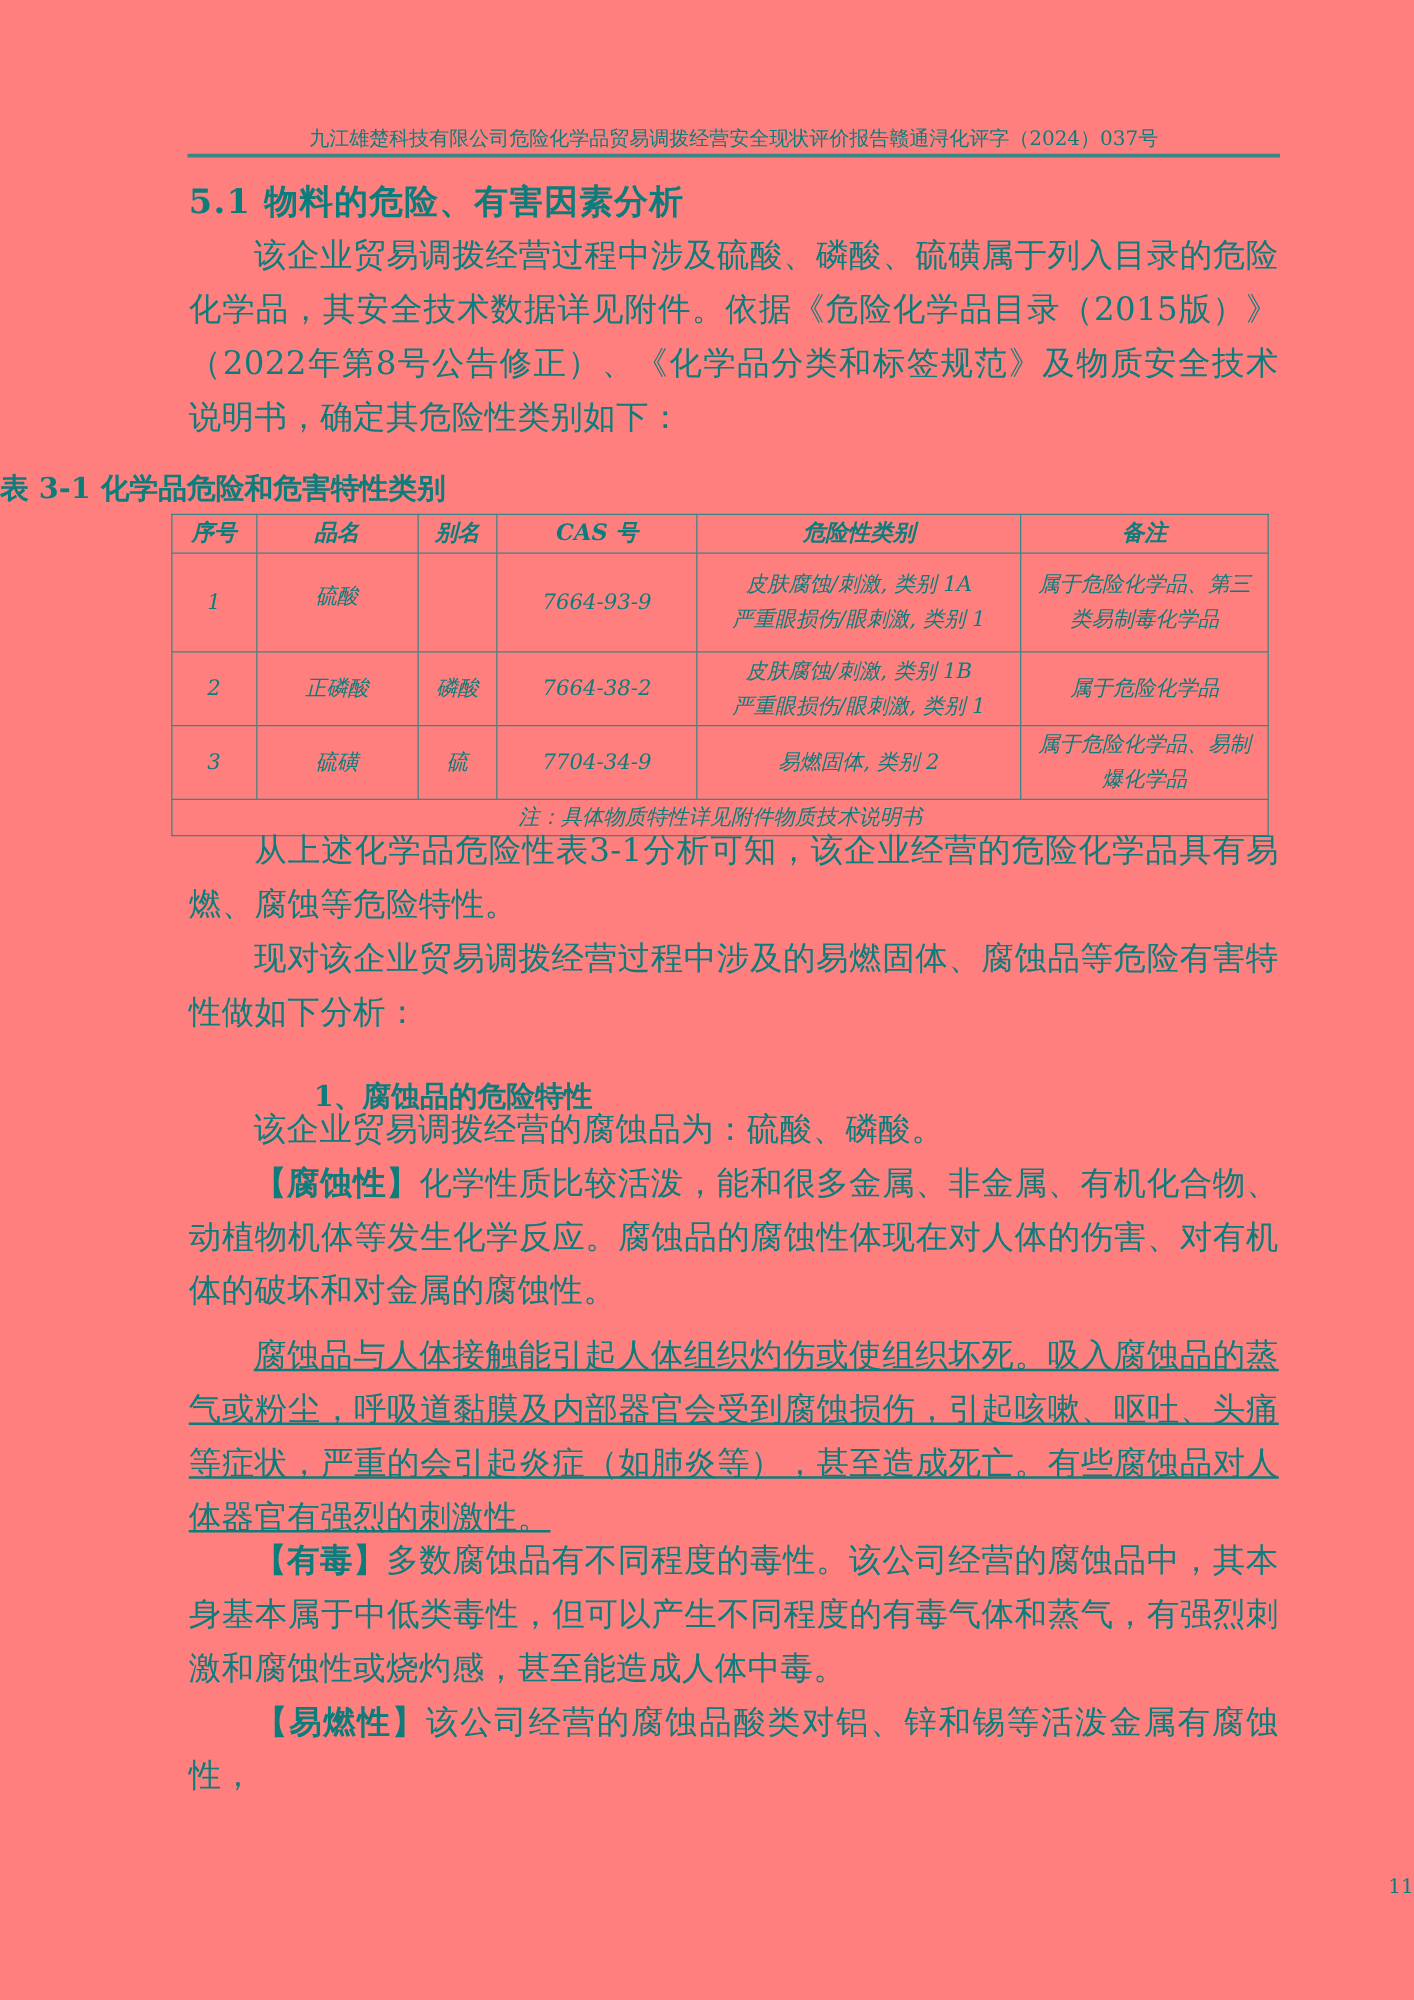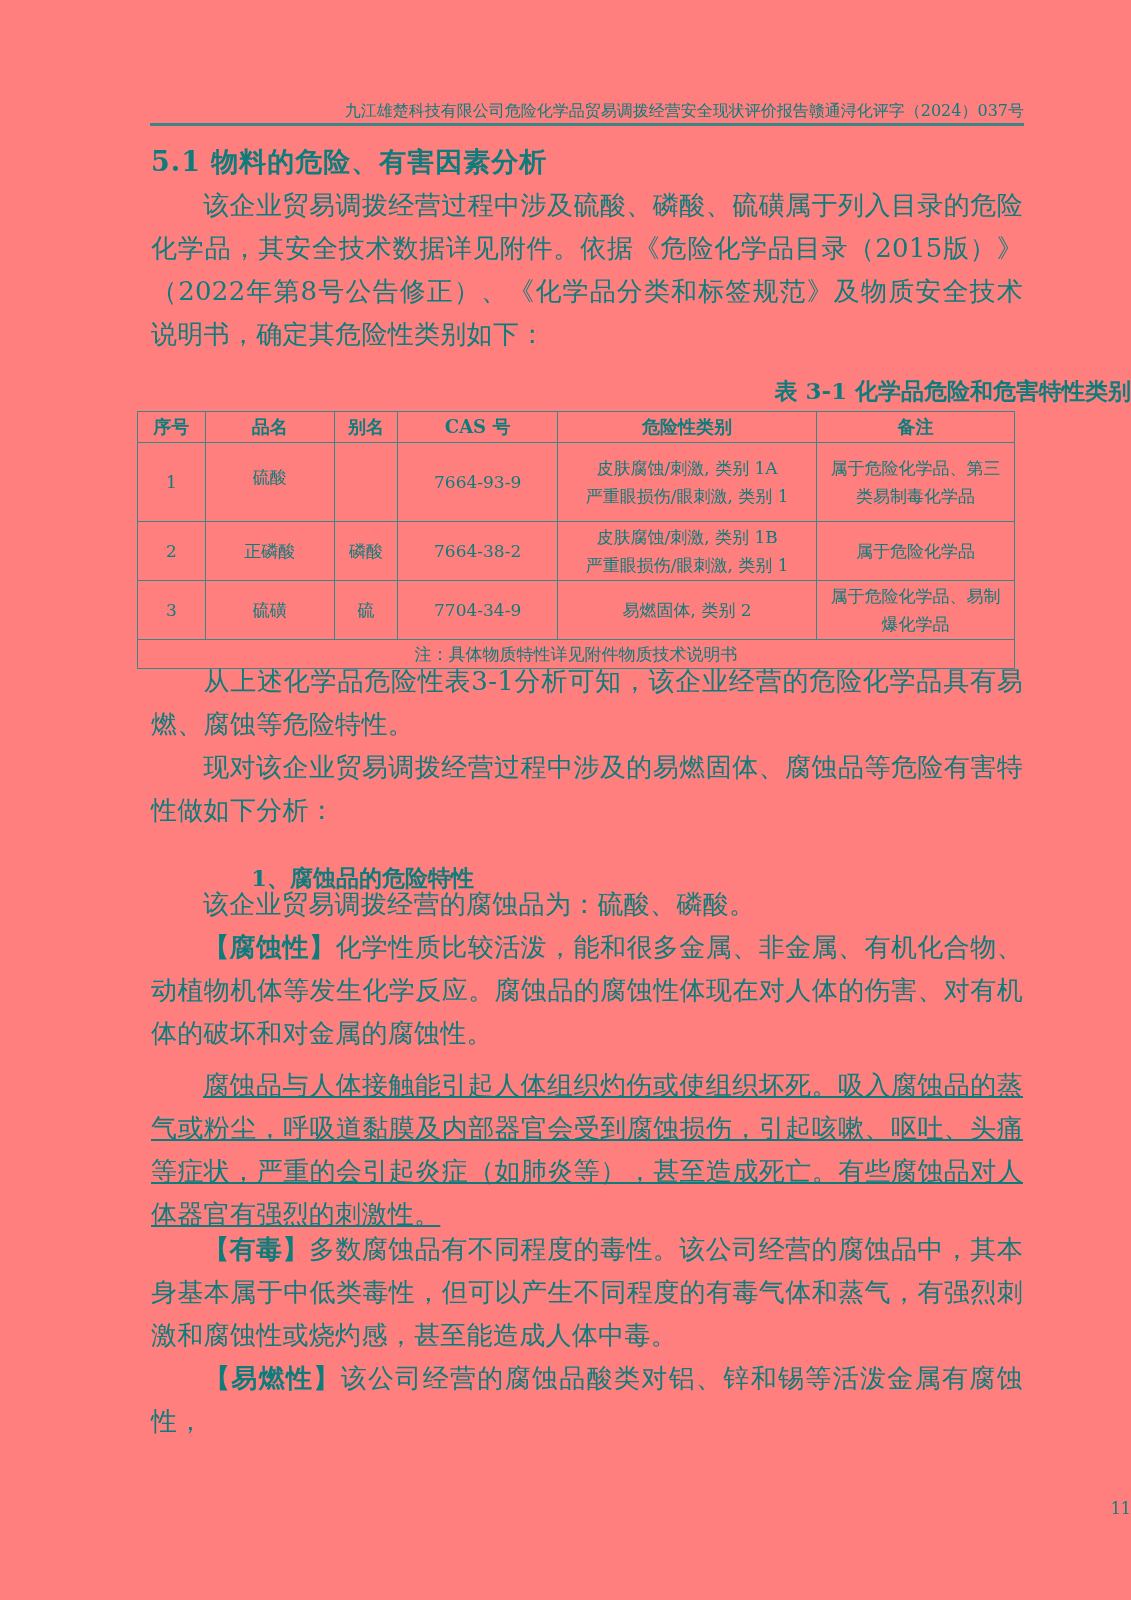--- a/index.html
+++ b/index.html
@@ -8,53 +8,54 @@
     background: #ff7f7f;
     color: #0f7c7c;
     font-family: "DejaVu Serif", "Liberation Serif", serif;
     position: relative;
     overflow: hidden;
   }
   .page-header {
     position: absolute; left: 150px; top: 99px; width: 874px;
     height: 24px;
     font-size: 16px; line-height: 24px;
-    display: flex; justify-content: flex-end;
+    display: flex; justify-content: center;
     border-bottom: 3px solid #3a8585;
   }
   .page-header .right { font-size: 16px; }
   .section-title {
     position: absolute; left: 151px; top: 142px;
     font-size: 27px; font-weight: bold; line-height: 40px;
     letter-spacing: 1px;
   }
   .para {
     position: absolute; left: 151px; width: 872px;
     font-size: 26px; line-height: 43px;
     text-align: justify;
     letter-spacing: 0.3px;
   }
   .para .ind { display: inline-block; width: 52px; }
   .table-caption {
     position: absolute; left: 0; width: 1131px; top: 373px;
-    text-align: right; font-size: 23px; font-weight: bold; line-height: 36px;
+    text-align: left; font-size: 23px; font-weight: bold; line-height: 36px;
   }
   table.hz {
     position: absolute; left: 137px; top: 411px;
     width: 878px;
     border-collapse: collapse;
     font-size: 17px;
     color: #0f7c7c;
   }
   table.hz td, table.hz th {
     border: 1.5px solid #3a8585;
     text-align: center;
     vertical-align: middle;
     padding: 0 2px;
     line-height: 28px;
+    font-style: italic;
   }
   table.hz th { font-weight: bold; font-size: 18px; height: 30px; }
   table.hz tr.r td { height: 58px; }
   table.hz tr.note td { height: 28px; font-size: 17px; text-align: center; }
   .sub-heading {
     position: absolute; left: 203px; top: 860px;
     font-size: 23px; font-weight: bold; line-height: 36px; margin-left: 48px;
   }
   .bracket { font-weight: bold; }
   .page-number {

